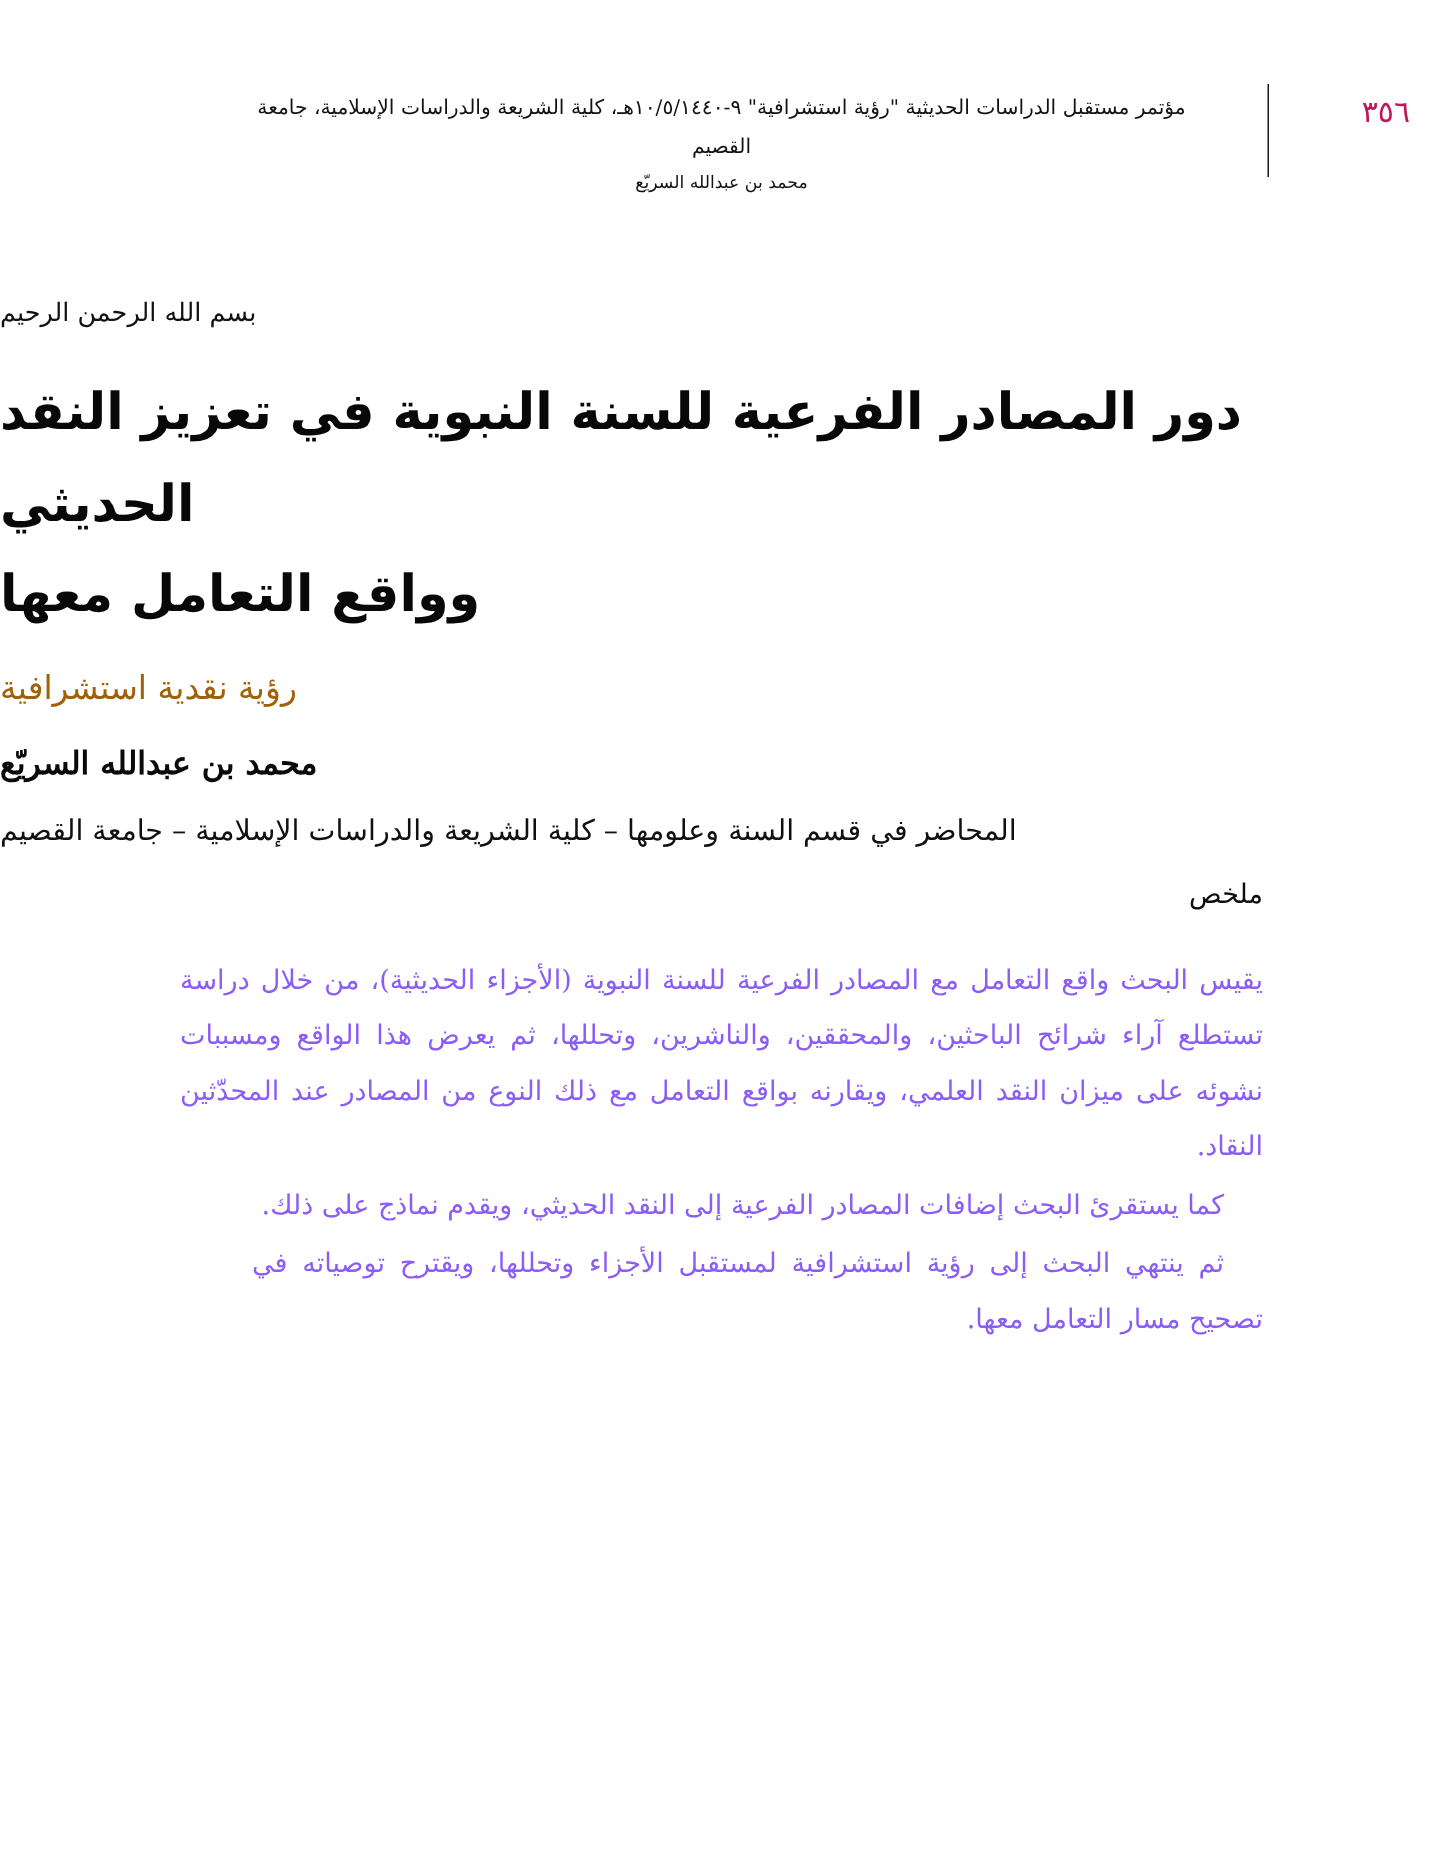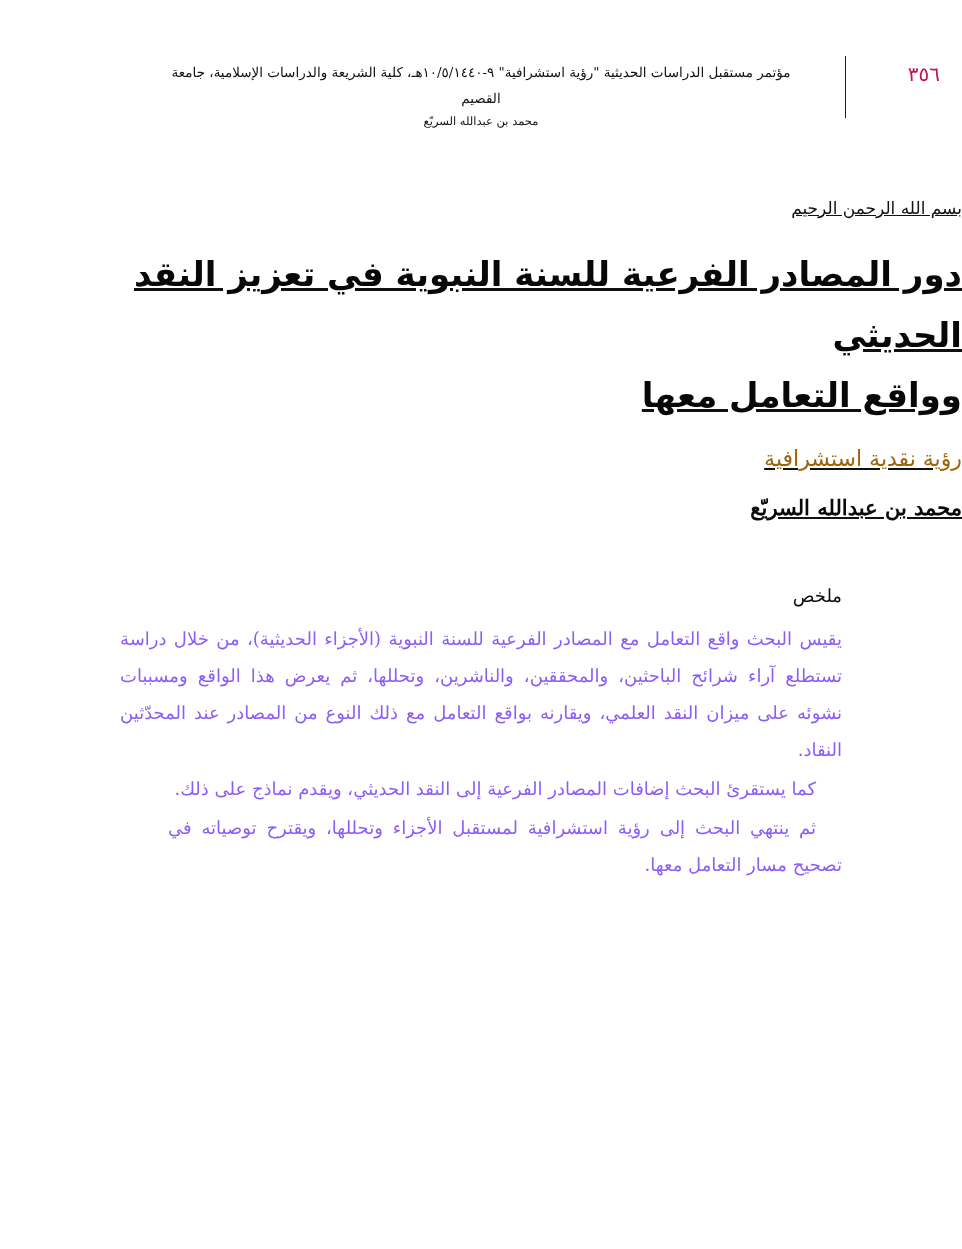--- a/index.html
+++ b/index.html
@@ -63,22 +63,21 @@
   .header-line2 {
     font-size: 11.5px;
   }
 
   
   .title-block {
     position: absolute;
     top: 198px;
     left: 0;
     right: 0;
-    text-align: right;
-    text-decoration: underline;
+    text-align: left;
   }
 
   .basmala {
     font-size: 17px;
     margin-bottom: 26px;
     color: #111;
   }
 
   .main-title {
     font-size: 34px;
@@ -114,21 +113,21 @@
   .abstract {
     position: absolute;
     top: 585px;
     right: 120px;
     left: 120px;
   }
 
   .abstract-heading {
     font-size: 18px;
     text-align: right;
-    margin-bottom: 14px;
+    margin-bottom: 28px;
     color: #0d0d0d;
   }
 
   .abstract-para {
     font-size: 18px;
     line-height: 2.06;
     text-align: justify;
     text-align-last: right;
     color: #8b5cf6;
     margin: 0 0 2px 0;
@@ -159,20 +158,21 @@
 
     <div class="main-title">
       <div>دور المصادر الفرعية للسنة النبوية في تعزيز النقد الحديثي</div>
       <div>وواقع التعامل معها</div>
     </div>
 
     <div class="subtitle">رؤية نقدية استشرافية</div>
 
     <div class="author">محمد بن عبدالله السريّع</div>
 
+    <div class="affiliation">المحاضر في قسم السنة وعلومها – كلية الشريعة والدراسات الإسلامية – جامعة القصيم</div>
   </div>
 
   <div class="abstract">
     <div class="abstract-heading">ملخص</div>
 
     <p class="abstract-para">يقيس البحث واقع التعامل مع المصادر الفرعية للسنة النبوية (الأجزاء الحديثية)، من خلال دراسة تستطلع آراء شرائح الباحثين، والمحققين، والناشرين، وتحللها، ثم يعرض هذا الواقع ومسببات نشوئه على ميزان النقد العلمي، ويقارنه بواقع التعامل مع ذلك النوع من المصادر عند المحدّثين النقاد.</p>
 
     <p class="abstract-para indent">كما يستقرئ البحث إضافات المصادر الفرعية إلى النقد الحديثي، ويقدم نماذج على ذلك.</p>
 
     <p class="abstract-para indent">ثم ينتهي البحث إلى رؤية استشرافية لمستقبل الأجزاء وتحللها، ويقترح توصياته في تصحيح مسار التعامل معها.</p>

